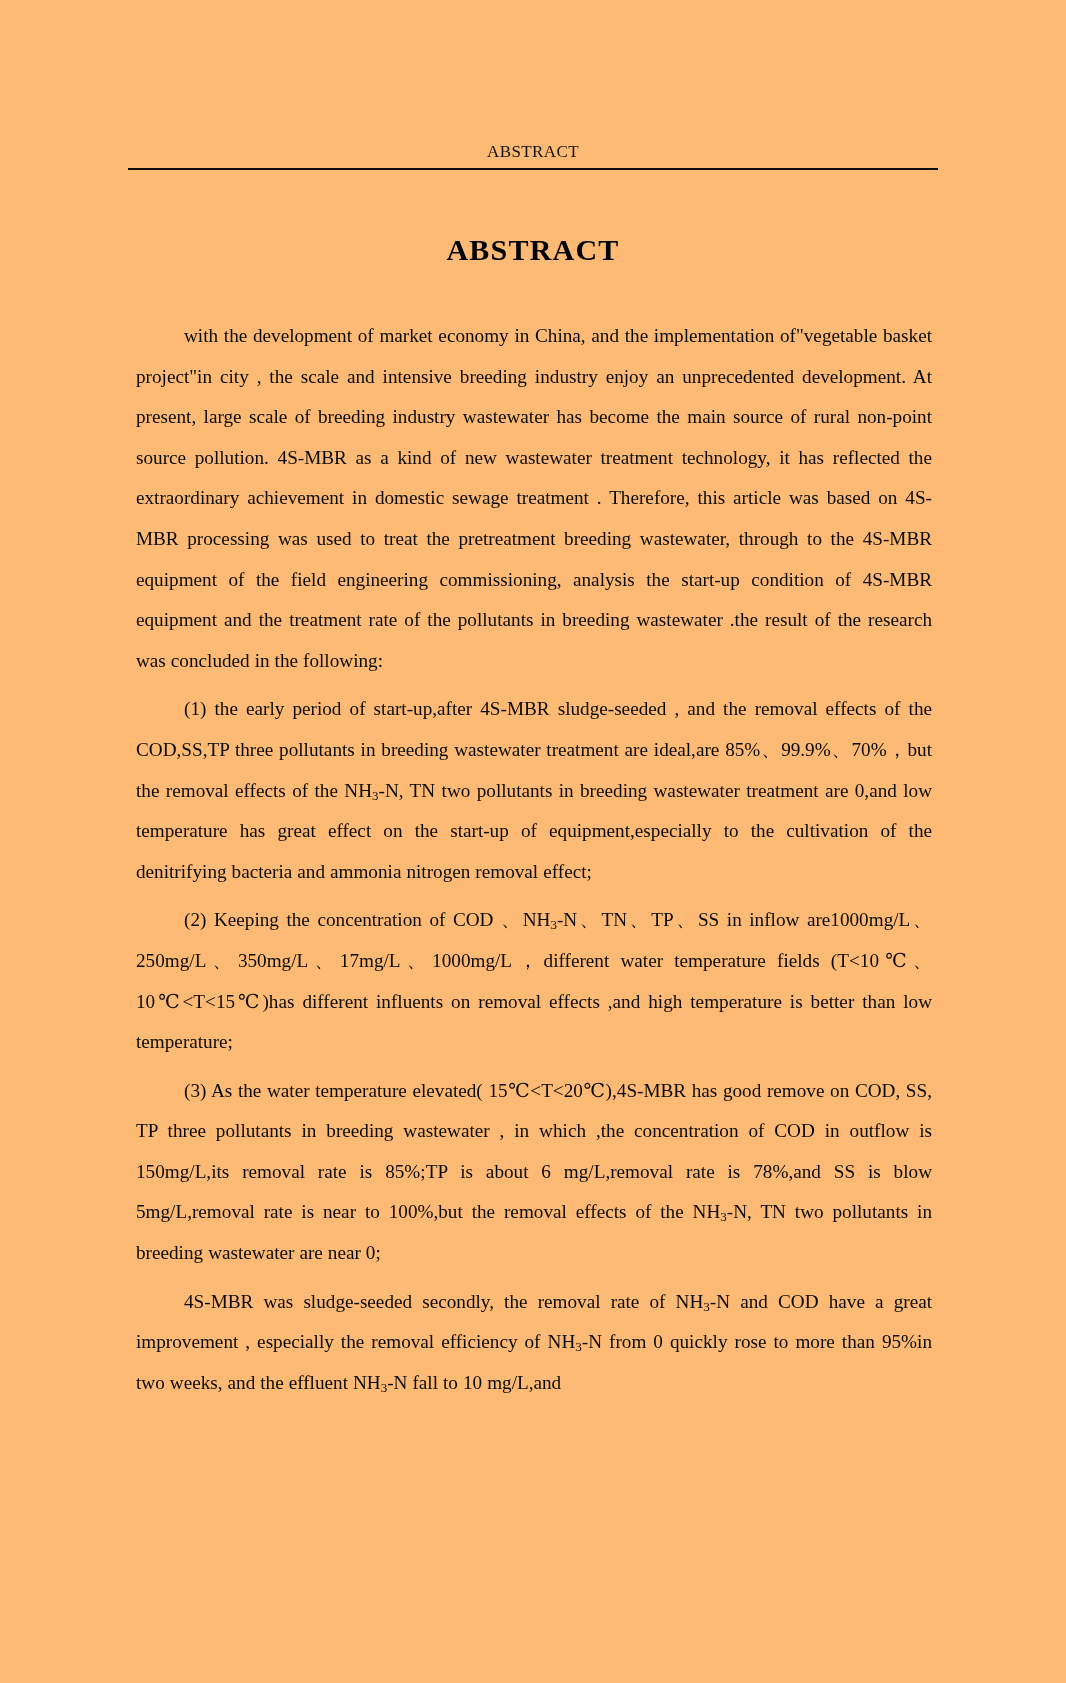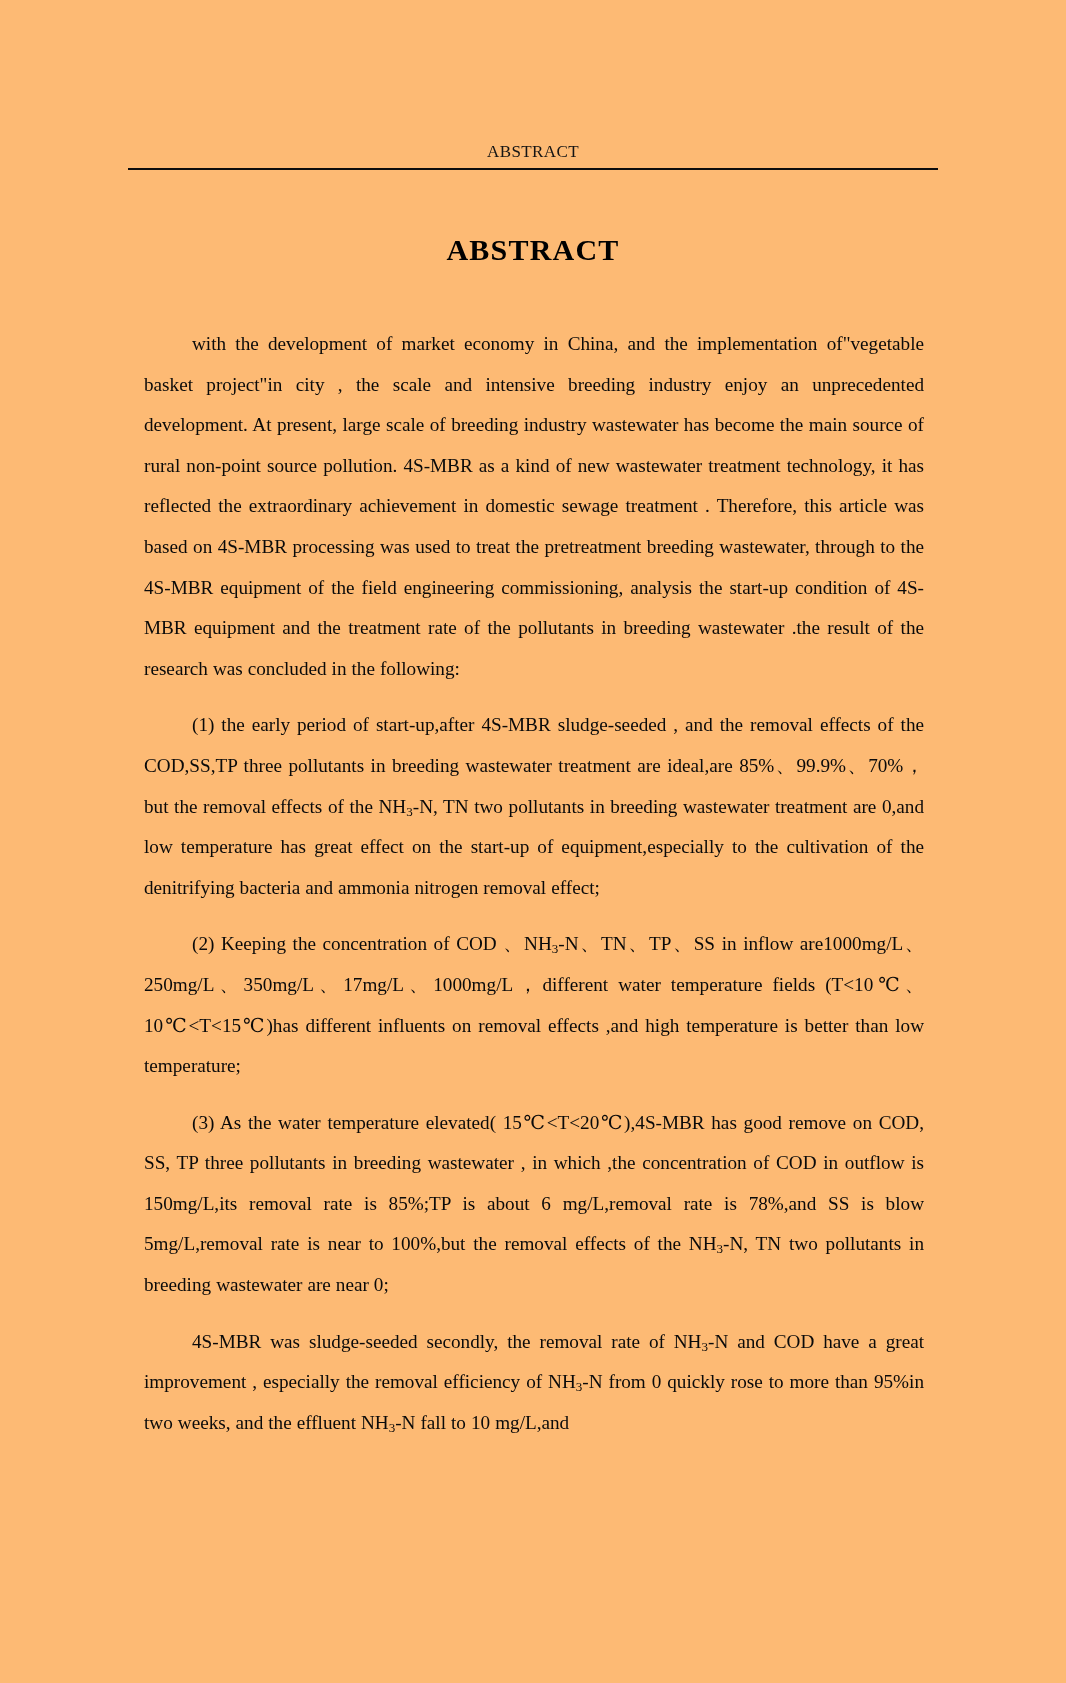--- a/index.html
+++ b/index.html
@@ -52,21 +52,21 @@
     color: #000000;
   }
   
   .body-block {
     position: absolute;
     left: 128px;
     top: 308px;
     width: 812px;
   }
   .para {
-    margin: 16px;
+    margin: 8px;
     text-align: justify;
     text-justify: inter-word;
     text-indent: 48px;
     font-size: 19.2px;
     line-height: 40.6px;
     color: #0a0a0a;
     word-spacing: 0.2px;
   }
   sub {
     font-size: 0.68em;

